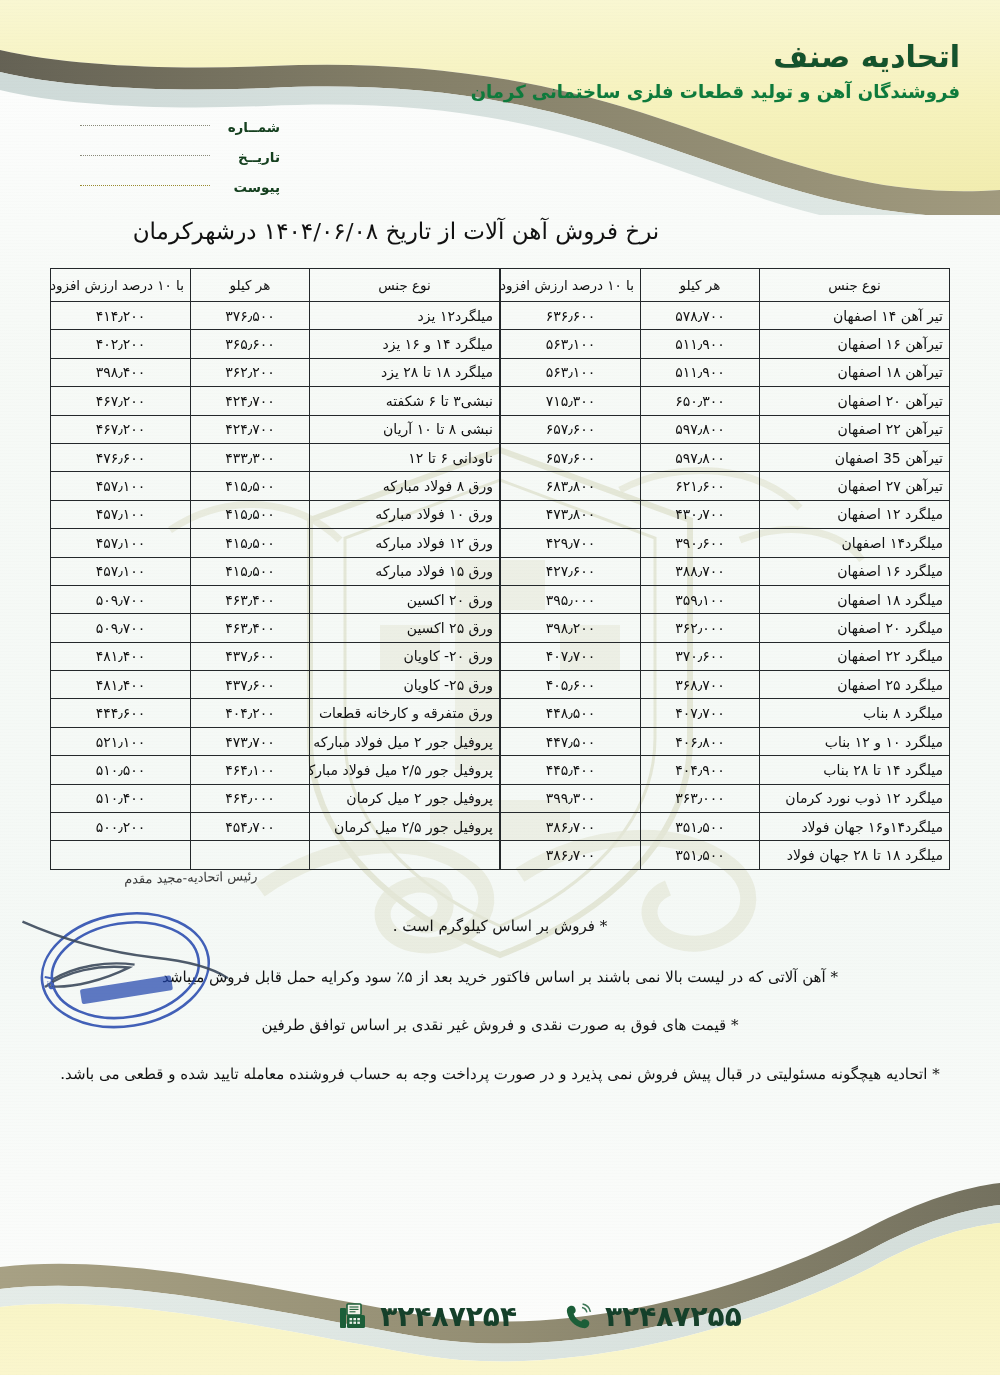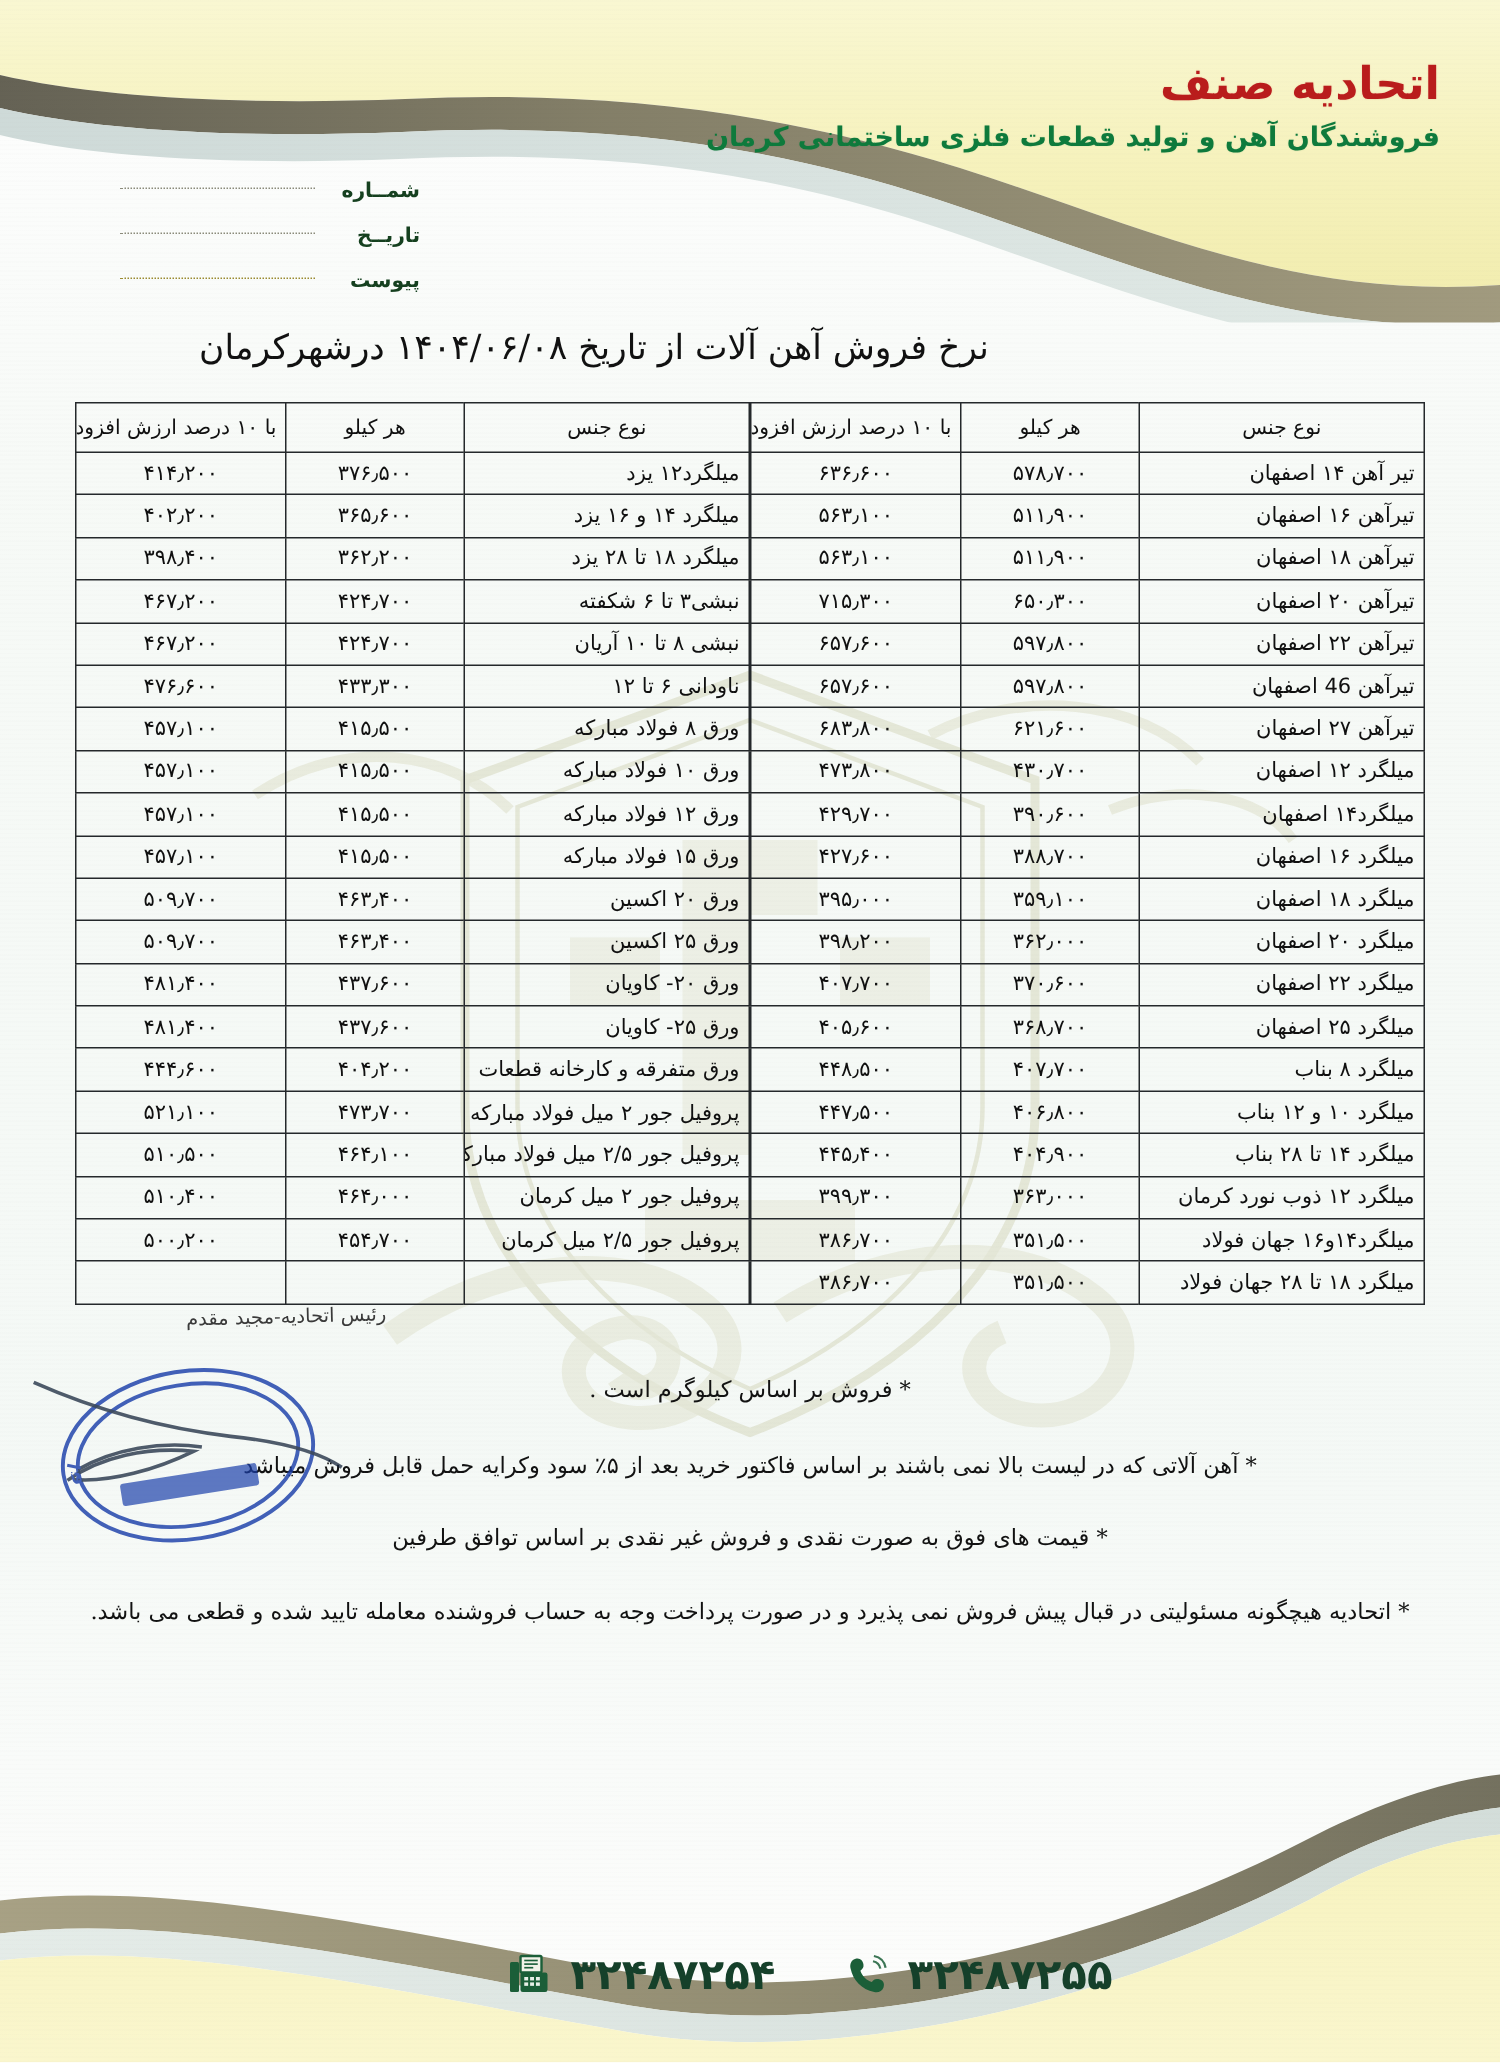--- a/index.html
+++ b/index.html
@@ -31,21 +31,21 @@
   
   .deco-top { position: absolute; top: 0; left: 0; width: 1000px; height: 215px; z-index: 2; }
   .deco-bottom { position: absolute; bottom: 0; left: 0; width: 1000px; height: 200px; z-index: 2; }
 
   
   .header-text {
     position: absolute; top: 38px; right: 40px;
     text-align: right; z-index: 6; direction: rtl;
   }
   .org-title {
-    color: #b91c1c;
+    color: #14532d;
     font-size: 30px;
     font-weight: bold;
     letter-spacing: 0.5px;
     line-height: 1.25;
     margin: 0 0 4px 0;
     text-shadow: 0 0 1px rgba(207,31,38,0.25);
   }
   .org-sub {
     color: #0e7a3c;
     font-size: 18px;
@@ -345,21 +345,21 @@
             <td class="c-name">تیرآهن ۲۰ اصفهان</td>
             <td class="c-kilo">۶۵۰٫۳۰۰</td>
             <td class="c-vat">۷۱۵٫۳۰۰</td>
           </tr>
           <tr>
             <td class="c-name">تیرآهن ۲۲ اصفهان</td>
             <td class="c-kilo">۵۹۷٫۸۰۰</td>
             <td class="c-vat">۶۵۷٫۶۰۰</td>
           </tr>
           <tr>
-            <td class="c-name">تیرآهن 46 اصفهان</td>
+            <td class="c-name">تیرآهن 35 اصفهان</td>
             <td class="c-kilo">۵۹۷٫۸۰۰</td>
             <td class="c-vat">۶۵۷٫۶۰۰</td>
           </tr>
           <tr>
             <td class="c-name">تیرآهن ۲۷ اصفهان</td>
             <td class="c-kilo">۶۲۱٫۶۰۰</td>
             <td class="c-vat">۶۸۳٫۸۰۰</td>
           </tr>
           <tr>
             <td class="c-name">میلگرد ۱۲ اصفهان</td>

